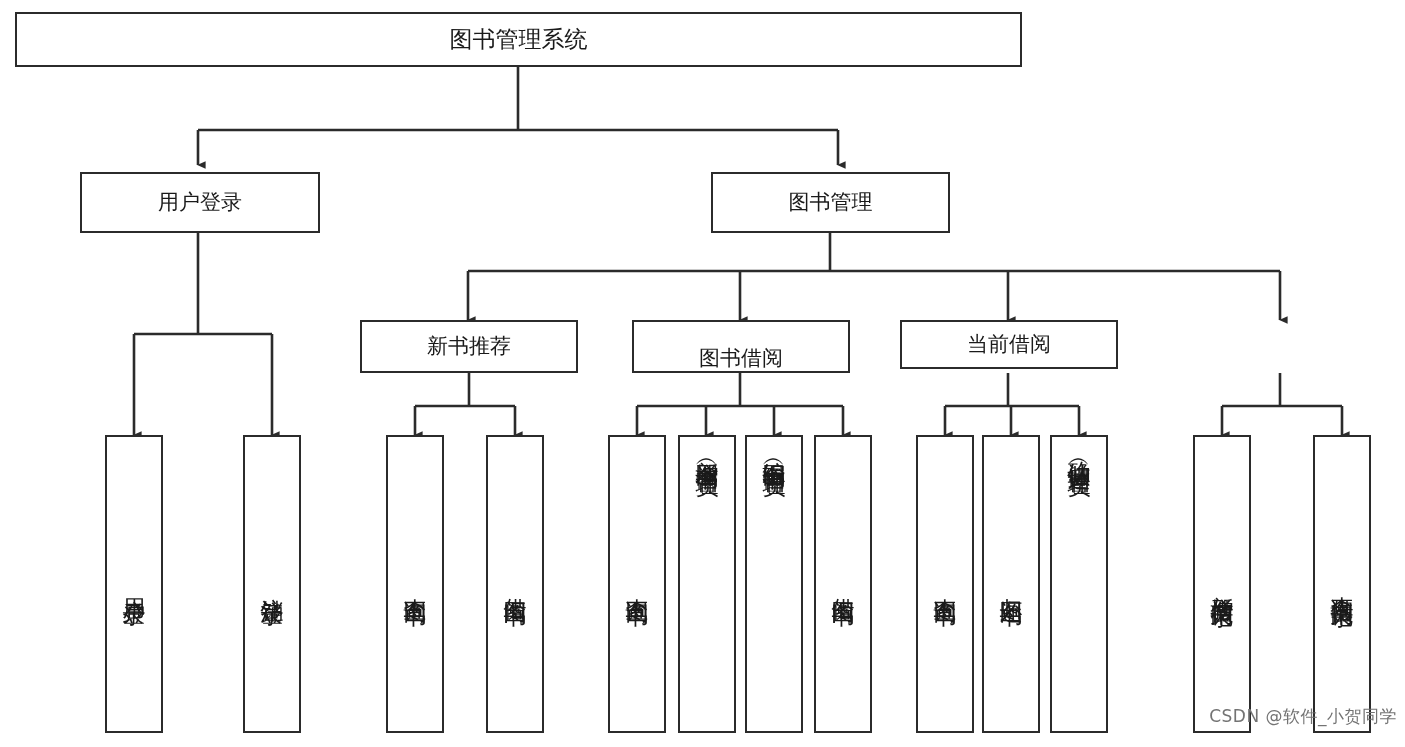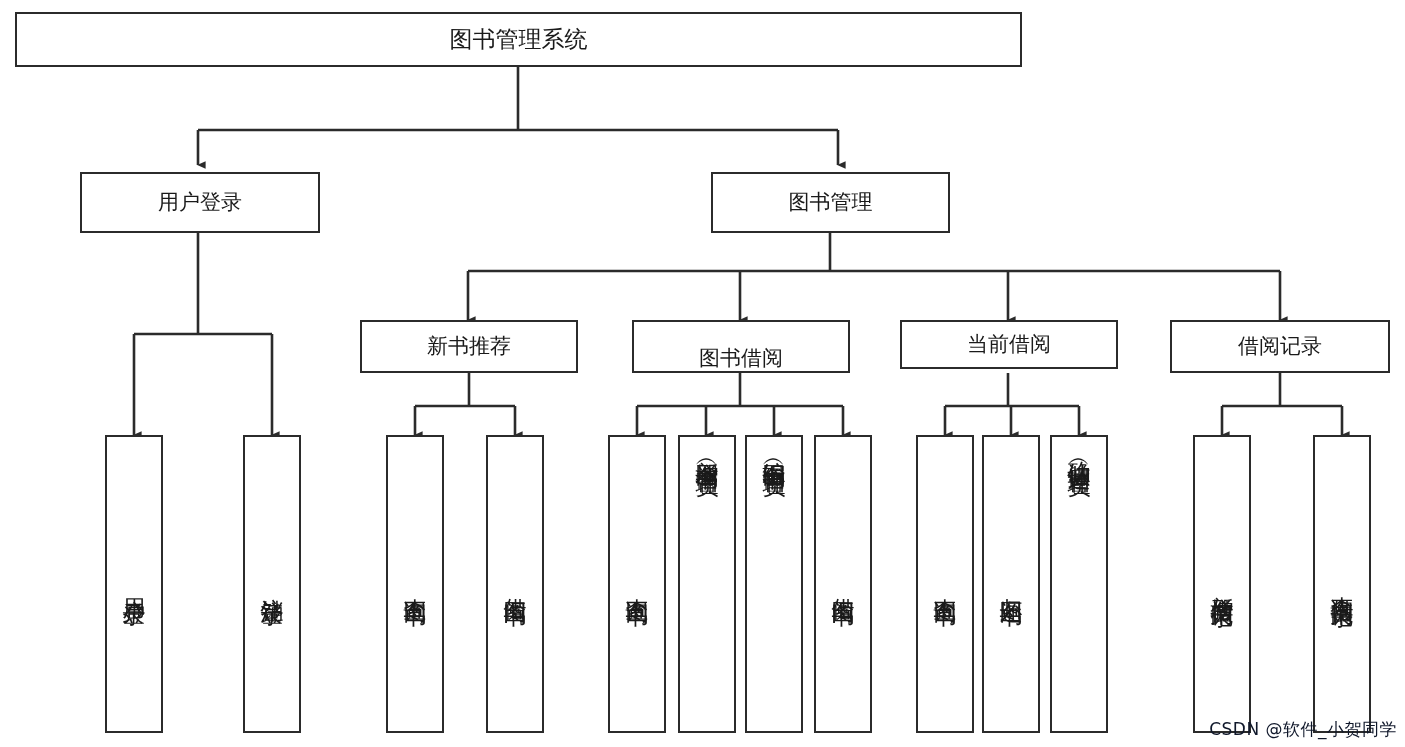--- a/index.html
+++ b/index.html
@@ -68,23 +68,23 @@
   .node.leaf.center .node-label {
     
   }
   .node.leaf.center {
     align-items: center;
     padding-top: 0;
   }
   #watermark {
     position: absolute;
     right: 8px;
-    bottom: 6px;
+    bottom: 19px;
     font-size: 17px;
-    color: #0f172a;
+    color: #737373;
     letter-spacing: 0.5px;
     z-index: 5;
     white-space: nowrap;
   }
 </style>
 </head>
 <body>
 
 <div id="diagram-root">
 
@@ -151,23 +151,20 @@
 
   <div class="node level2" style="left:360px; top:320px; width:218px; height:53px;align-items:center;">
     <span class="node-label">新书推荐</span>
   </div>
   <div class="node level2" style="left:632px; top:320px; width:218px; height:53px;align-items:flex-end;">
     <span class="node-label">图书借阅</span>
   </div>
   <div class="node level2" style="left:900px; top:320px; width:218px; height:49px;">
     <span class="node-label">当前借阅</span>
   </div>
-  <div class="node level2" style="left:1170px; top:320px; width:220px; height:53px;">
-    <span class="node-label">借阅记录</span>
-  </div>
 
   <div class="node leaf center" style="left:105px; top:435px; width:58px; height:298px;">
     <span class="node-label">用户登录</span>
   </div>
   <div class="node leaf center" style="left:243px; top:435px; width:58px; height:298px;">
     <span class="node-label">注销登录</span>
   </div>
 
   <div class="node leaf center" style="left:386px; top:435px; width:58px; height:298px;">
     <span class="node-label">查询图书</span>

